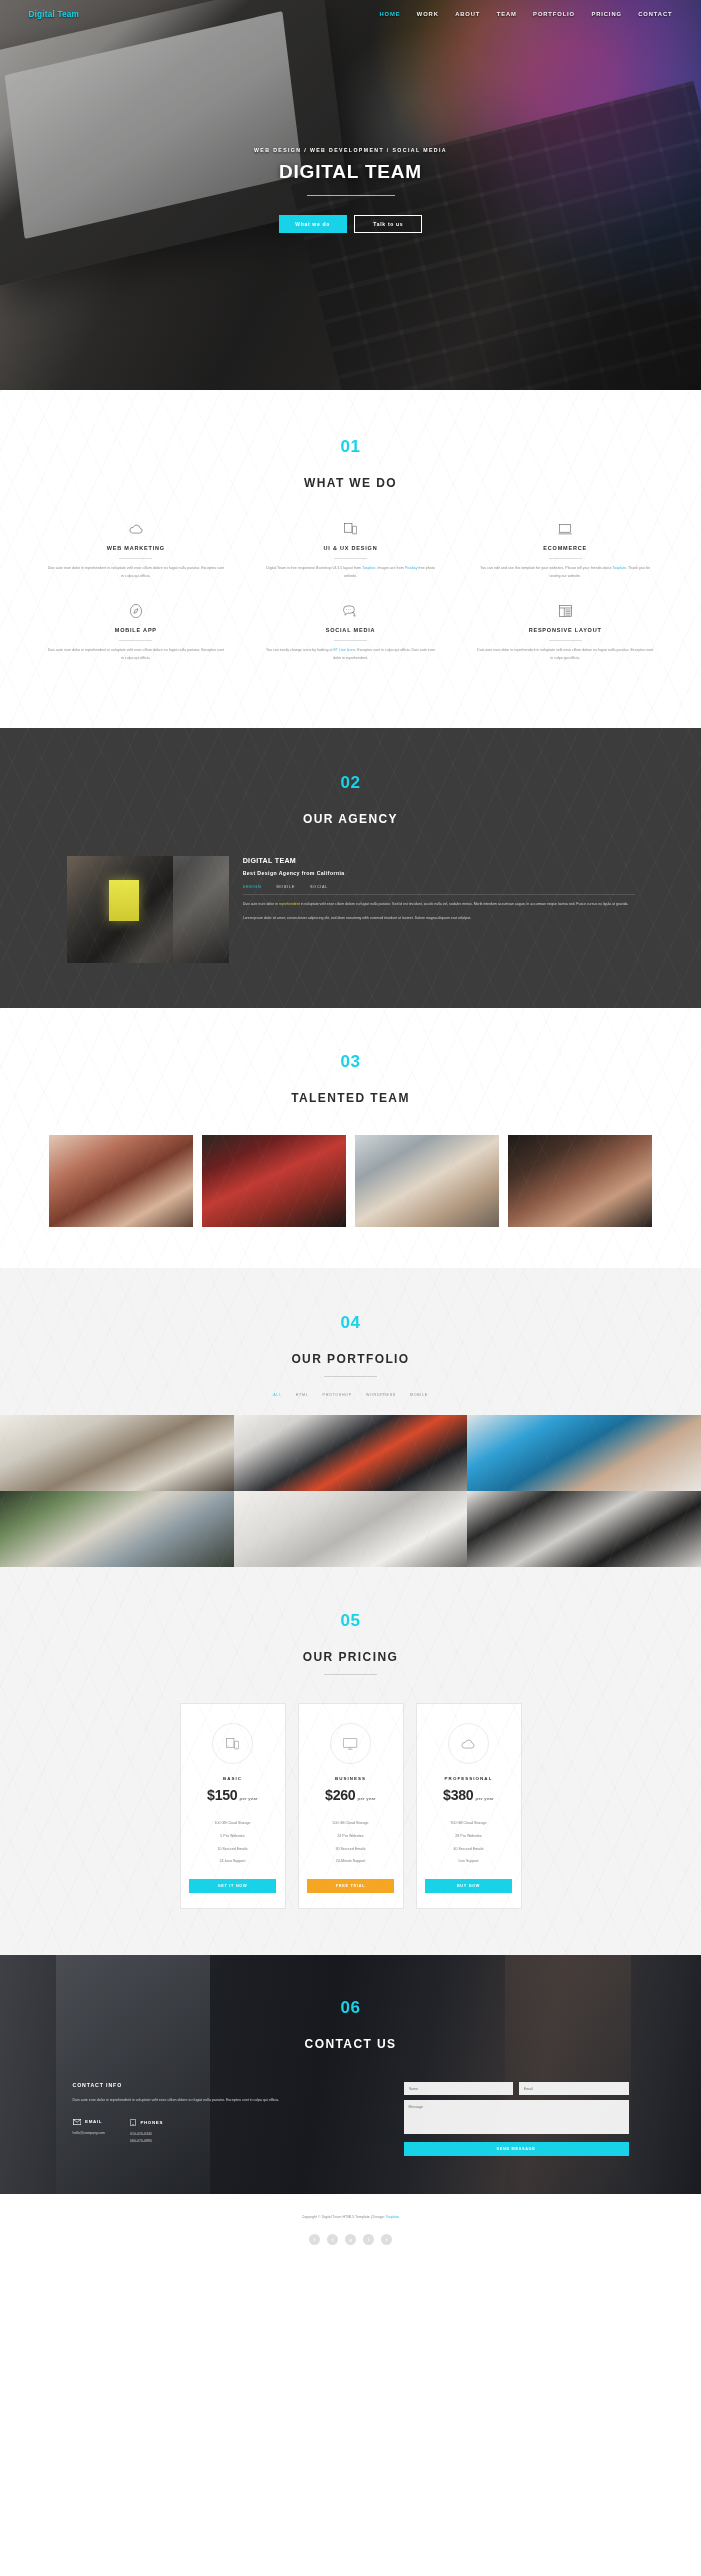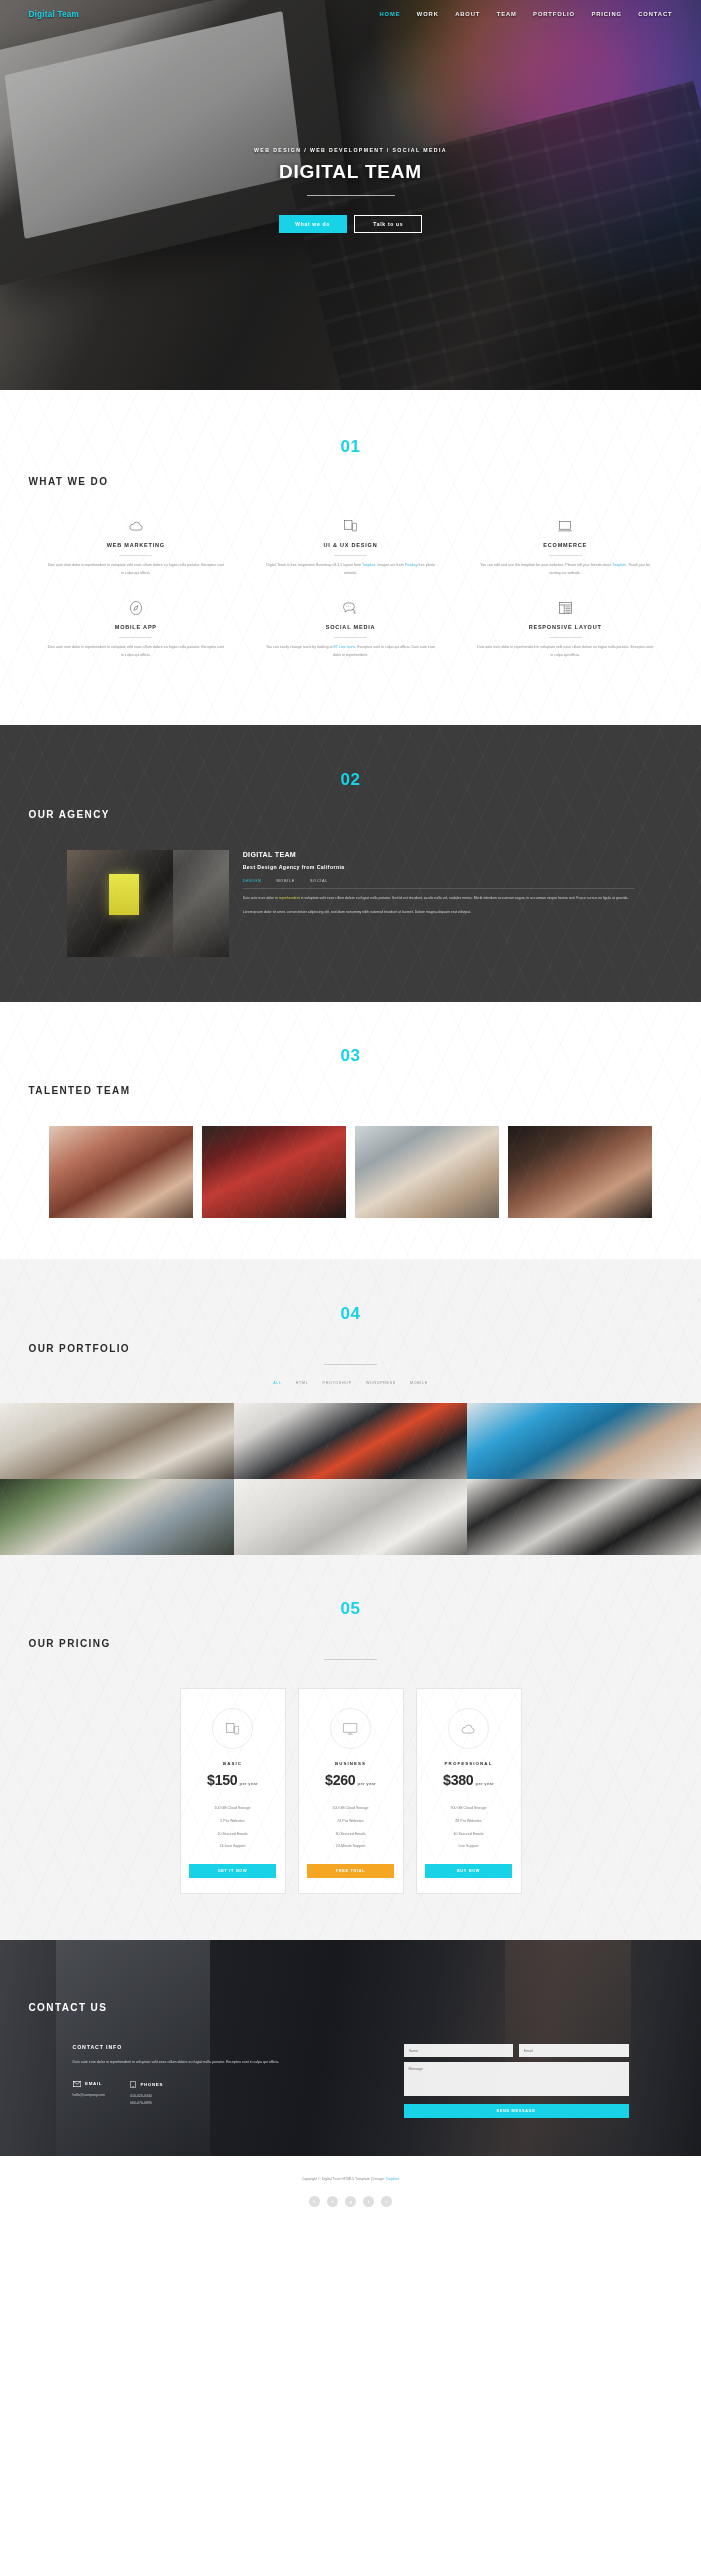--- a/index.html
+++ b/index.html
@@ -100,21 +100,21 @@
     font-size:5px; font-weight:bold; letter-spacing:0.7px;
     padding:5px 0; width:68px; text-align:center; cursor:pointer;
   }
 
   
   .section{ width:701px; padding:0 28.5px; }
   .sec-num{
     text-align:center; color:#18d3e8; font-size:17px; font-weight:bold; letter-spacing:0.5px;
   }
   .sec-title{
-    text-align:left; font-size:10px; font-weight:bold; letter-spacing:1.4px;
+    text-align:center; font-size:12px; font-weight:bold; letter-spacing:1.4px;
     color:#2b2b2b; margin-top:19px;
   }
   .sec-rule{ width:53px; height:0.5px; background:#cfcfcf; margin:10px auto 0; }
   .dark .sec-title{ color:#ffffff; }
 
   
   #whatwedo{ background:#fff; padding-top:47px; padding-bottom:43px; }
   .svc-grid{ display:flex; flex-wrap:wrap; margin-top:31px; }
   .svc{ width:calc(100% / 3); padding:0 18.6px 23px; text-align:center; }
   .svc-ico{ height:16.4px; display:flex; align-items:center; justify-content:center; }
@@ -489,20 +489,21 @@
         </ul>
         <div class="price-btn" style="background: rgb(24, 211, 232);">BUY NOW</div>
       </div>
     </div>
 </section>
 
 <section id="contact">
   <div class="contact-bg"></div>
   <div class="contact-veil"></div>
   <div class="section dark">
+    <div class="sec-num">06</div>
     <div class="sec-title">CONTACT US</div>
     <div class="contact-row">
       <div class="ci">
         <div class="ci-h">CONTACT INFO</div>
         <div class="ci-p">Duis aute irure dolor in reprehenderit in voluptate velit esse cillum dolore eu fugiat nulla pariatur. Excepteu sunt in culpa qui officia.</div>
         <div class="ci-items">
           <div>
             <div class="ci-item-h">
               <svg width="8.2" height="6" viewBox="0 0 15 11">
                 <rect x="0.6" y="0.6" width="13.8" height="9.8"></rect>

